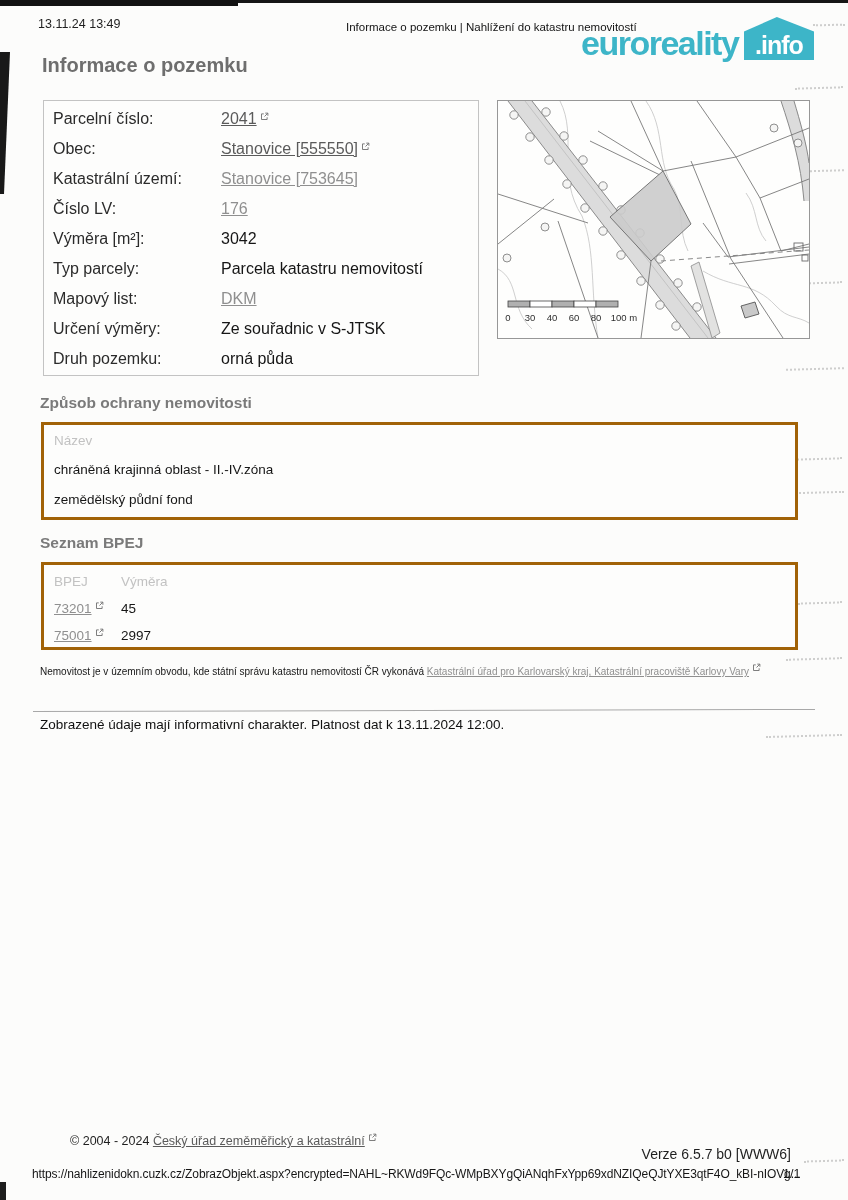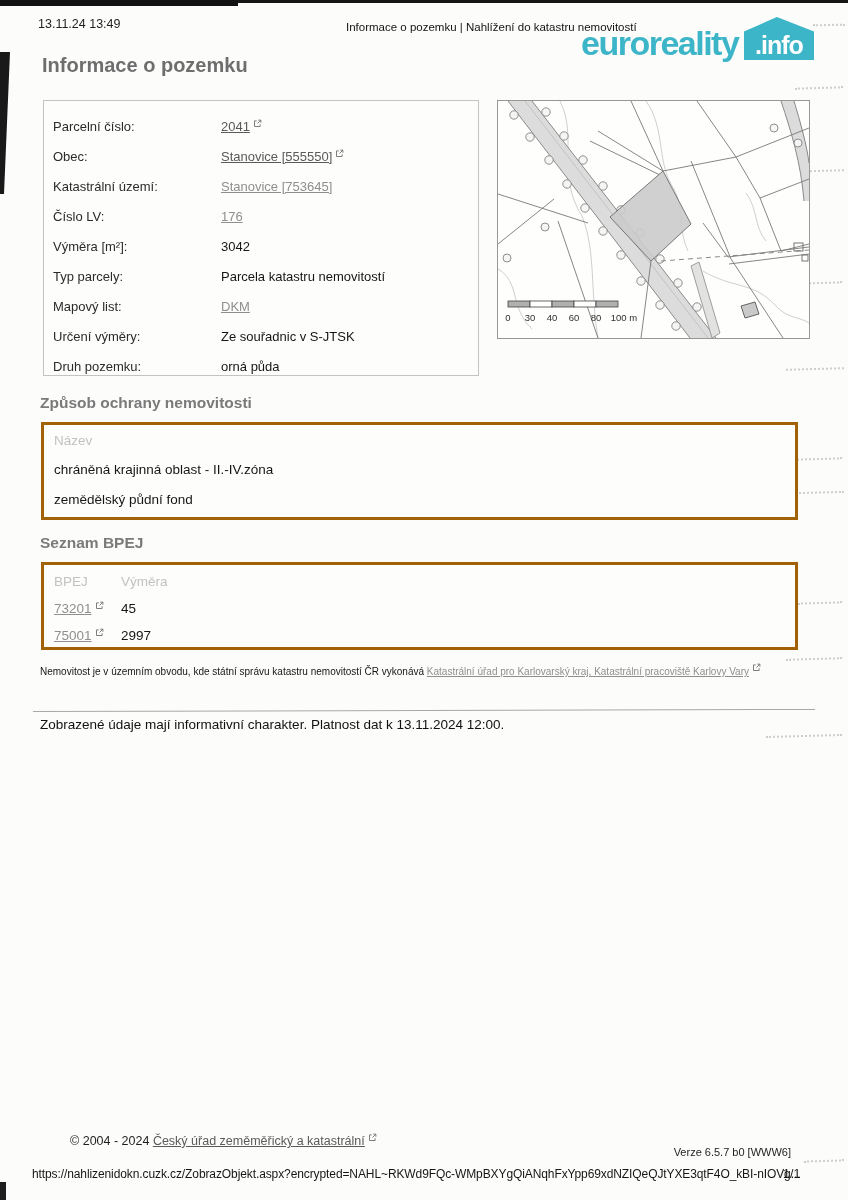--- a/index.html
+++ b/index.html
@@ -19,21 +19,21 @@
              color:#3db5c8;letter-spacing:-1.5px;}
   .logo-badge{position:absolute;left:744px;top:17px;width:70px;height:43px;background:#3db5c8;
               clip-path:polygon(0 34%,47% 0,100% 34%,100% 100%,0 100%);text-align:center;}
   .logo-badge span{display:block;margin-top:14px;color:#fff;font-weight:bold;font-size:25px;letter-spacing:-1px;}
   
   .h1{position:absolute;left:42px;top:54px;font-size:20px;font-weight:600;color:#6e6e6e;text-align:right;}
   .h2{position:absolute;font-size:15.5px;font-weight:600;color:#7a7a7a;}
   
   .info-card{position:absolute;left:43px;top:100px;width:436px;height:276px;box-sizing:border-box;
              border:1px solid #c3c3c3;padding:3px 0 0 9px;background:#fdfdfc;}
-  .info-row{display:flex;align-items:flex-end;height:30px;font-size:13px;}
+  .info-row{display:flex;align-items:center;height:30px;font-size:16px;}
   .info-row .lbl{width:168px;flex:none;color:#2b2b2b;}
   .val{color:#161616;}
   a{cursor:pointer;}
   .lnk-dark{color:#5a5a5a;text-decoration:underline;}
   .lnk-mid{color:#8f8f8f;text-decoration:underline;}
   .ext{width:9px;height:9px;margin-left:3px;vertical-align:3px;color:#6f6f6f;}
   
   .map-box{position:absolute;left:497px;top:100px;width:311px;height:237px;border:1px solid #979797;
            background:#fdfdfc;}
   .scale-lbl{position:absolute;top:211px;font-size:9.5px;color:#2e2e2e;transform:translateX(-50%);}
@@ -42,21 +42,21 @@
              background:#fdfdfc;}
   .card-head{position:absolute;left:10px;font-size:13.5px;color:#c2c2c2;}
   .card-row{position:absolute;left:10px;font-size:13.5px;color:#161616;}
   .bp-area{position:absolute;left:67px;top:0;}
   .bp-code{position:absolute;left:0;top:0;}
   
   .notice{position:absolute;left:40px;top:652px;width:758px;font-size:10px;line-height:1.9;color:#161616;}
   .divider{position:absolute;left:33px;top:710px;width:782px;border-top:1.5px solid #a8a8a8;transform:rotate(-.15deg);}
   .validity{position:absolute;left:40px;top:717px;font-size:13.5px;color:#111;}
   .foot-copy{position:absolute;left:70px;top:1133px;font-size:12.5px;color:#1f1f1f;}
-  .foot-ver{position:absolute;right:57px;top:1146px;font-size:11px;color:#1f1f1f;}
+  .foot-ver{position:absolute;right:57px;top:1146px;font-size:14px;color:#1f1f1f;}
   .foot-url{position:absolute;left:32px;top:1167px;font-size:12px;color:#161616;letter-spacing:-.1px;}
   .foot-page{position:absolute;left:783px;top:1167px;font-size:12.5px;color:#161616;}
 </style>
 </head>
 <body>
 
 <div class="page">
 
   <div class="art-top"></div>
   <div class="art-top-left"></div>

